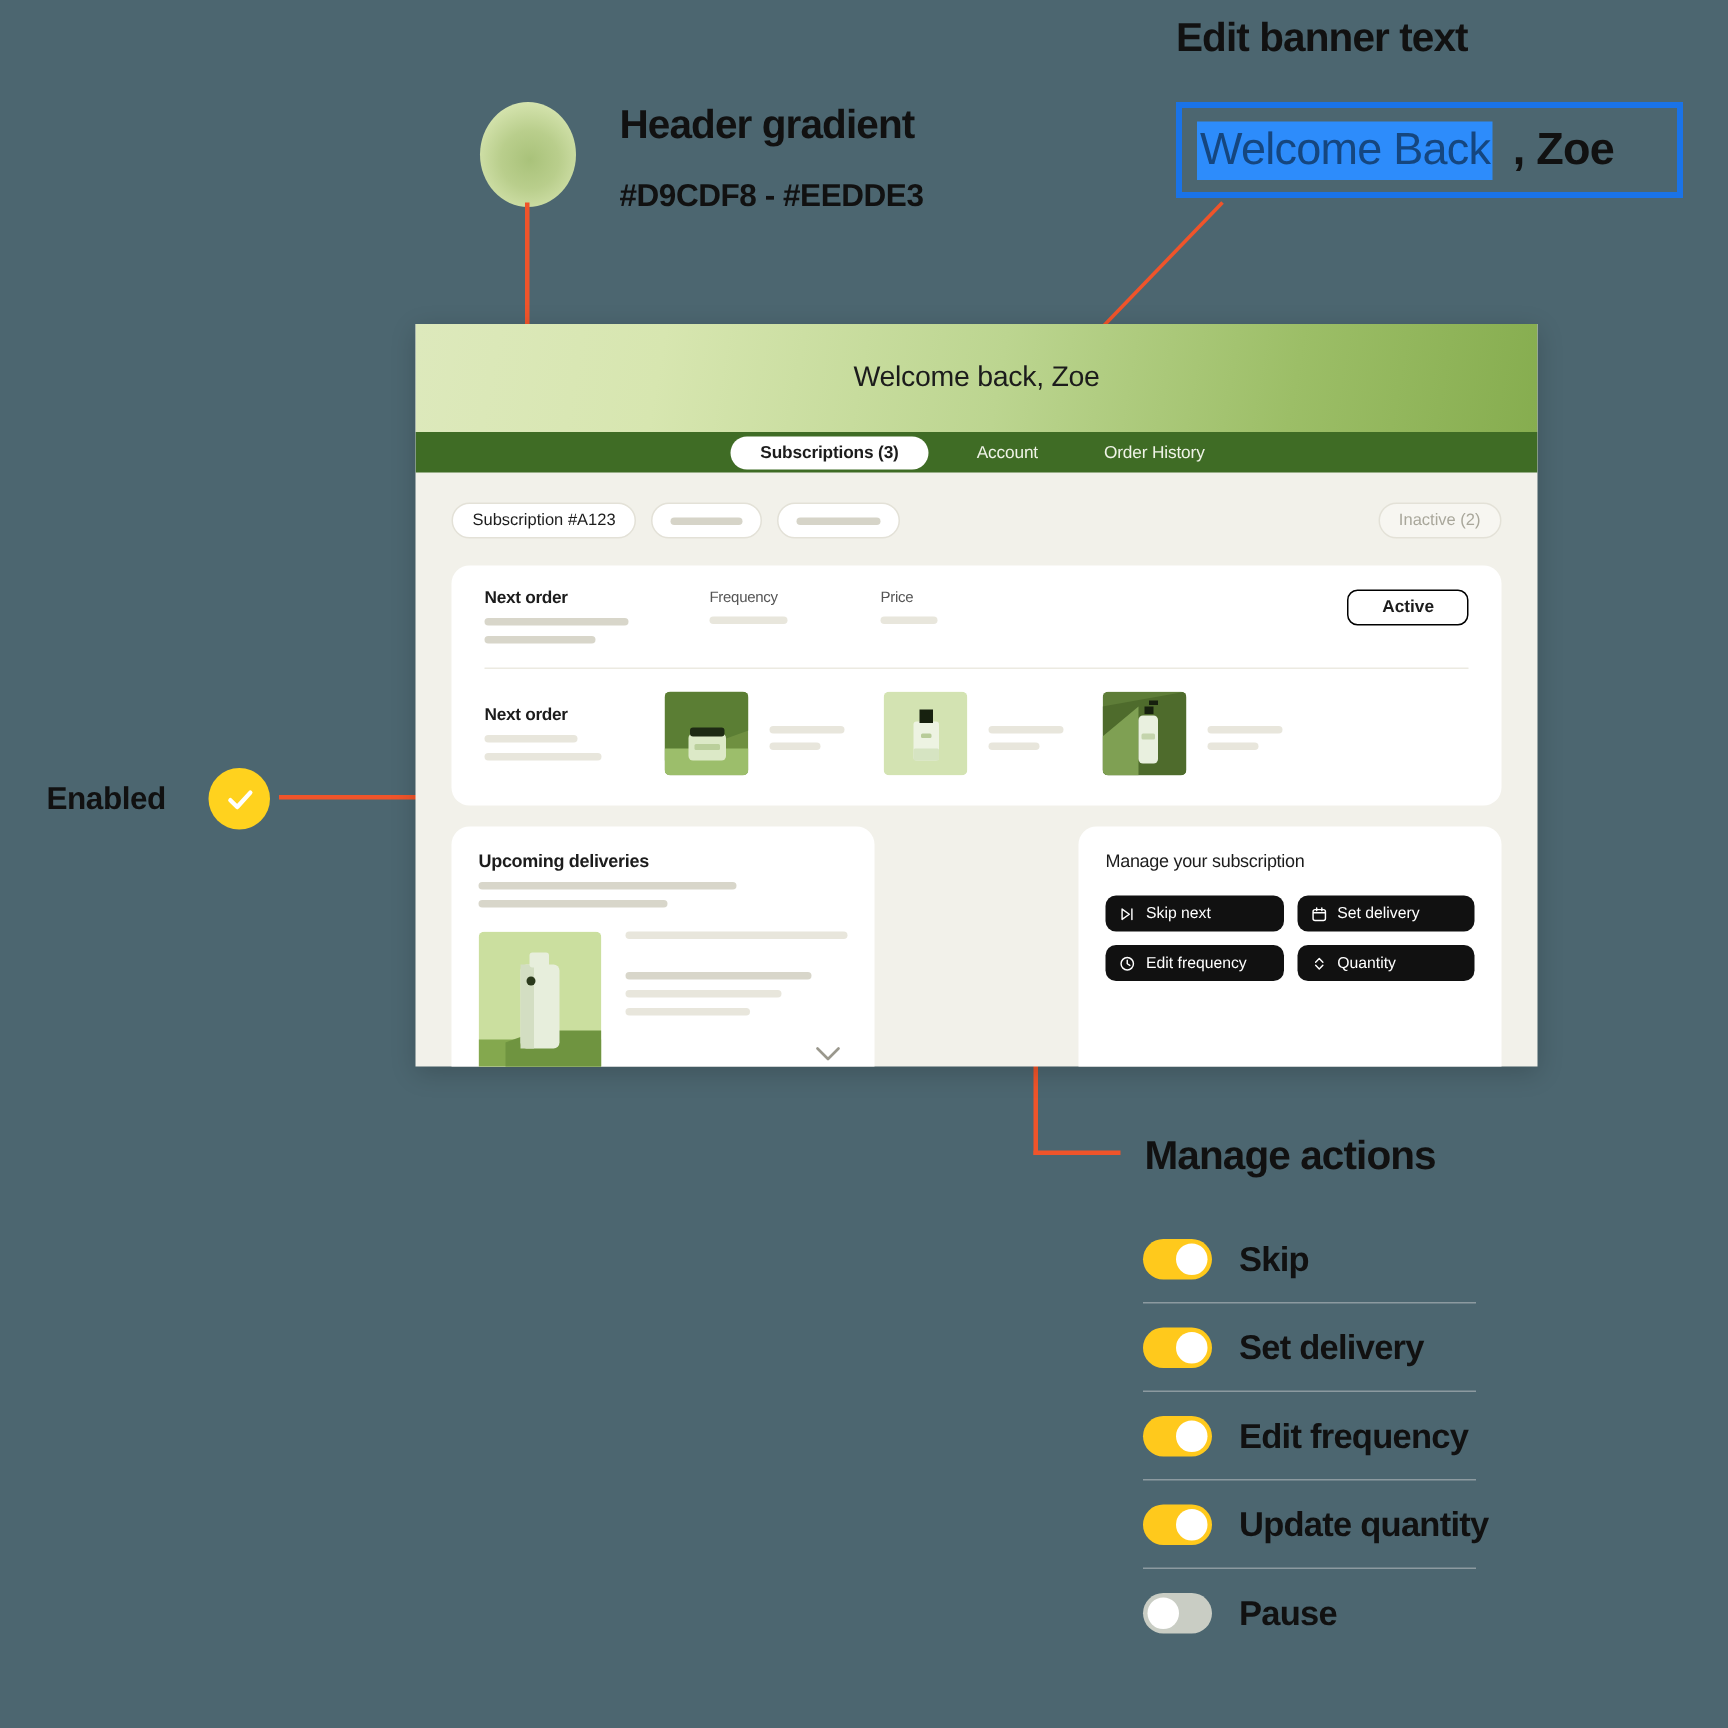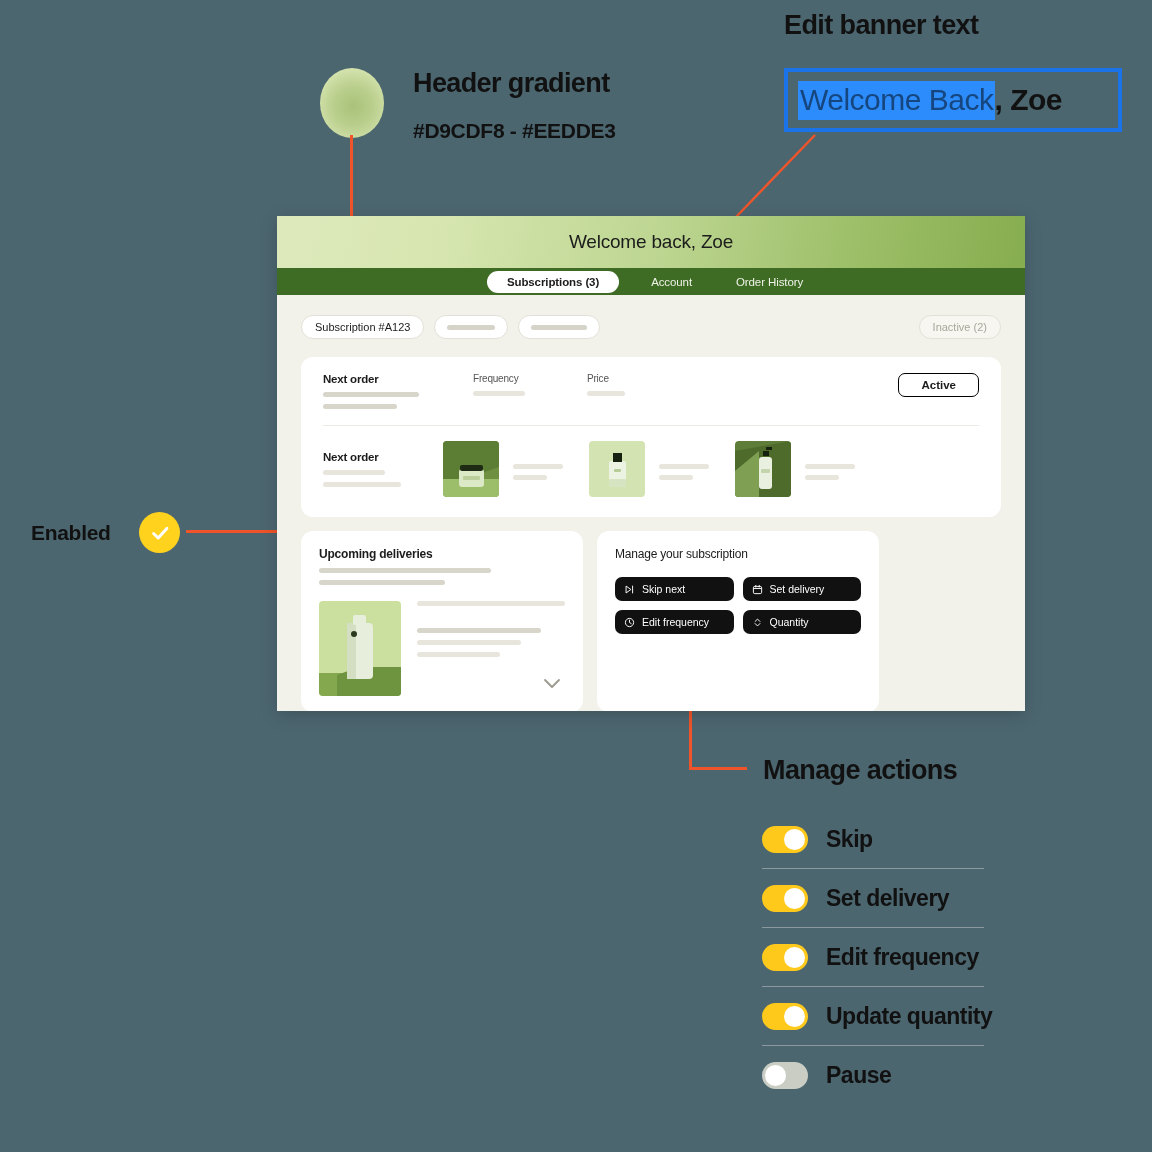--- a/index.html
+++ b/index.html
@@ -40,20 +40,21 @@
   .lead-dot { position: absolute; width: 11px; height: 11px; border-radius: 50%; background: #F0542A; }
 
   
   #edit-box {
     position: absolute; left: 784px; top: 68px;
     width: 338px; height: 64px;
     border: 4px solid #1A73E8;
     background: transparent;
     display: flex; align-items: center;
     padding-left: 10px;
+    gap: 14px;
   }
   #edit-box .sel {
     background: #2D8CFB;
     color: #15467F;
     font-size: 30px;
     letter-spacing: -0.5px;
     padding: 2px 1px 3px 2px;
   }
   #edit-box .rest {
     font-size: 30px; font-weight: bold; color: #111;
@@ -71,21 +72,21 @@
 
   
   #app {
     position: absolute; left: 277px; top: 216px;
     width: 748px; height: 495px;
     overflow: hidden;
     background: #F2F1EA;
     box-shadow: 0 4px 16px rgba(0,0,0,.18);
   }
   #banner {
-    height: 52px;
+    height: 72px;
     background: linear-gradient(100deg, #DDE9BC 0%, #D7E6B0 22%, #BCD590 52%, #9CBE67 78%, #86AD4F 100%);
     display: flex; align-items: center; justify-content: center;
   }
   #banner-text {
     font-size: 19px; font-weight: 500; color: #1C1C1C;
     letter-spacing: -0.2px;
   }
   #nav {
     height: 27px; background: #3F6C25;
     display: flex; align-items: center; justify-content: center; gap: 0px;
@@ -131,21 +132,21 @@
 
   
   #carousel { display: flex; align-items: center; padding: 15px 0 20px 0; }
   #carousel .lbl { width: 120px; }
   .thumb { width: 56px; height: 56px; border-radius: 4px; overflow: hidden; flex: none; }
   .thumb svg { display: block; width: 100%; height: 100%; }
   .thumb-meta { width: 62px; margin: 0 14px; }
   .thumb-meta .sk { margin-top: 6px; }
 
   
-  #bottom { display: flex; gap: 14px; }
+  #bottom { display: flex; gap: 14px; justify-content: space-between; }
   #card-deliveries { width: 282px; padding: 16px 18px; }
   #card-manage { width: 282px; padding: 16px 18px; }
   .card-title { font-size: 12px; font-weight: bold; color: #1C1C1C; letter-spacing: -0.2px; }
   .card-title.reg { font-weight: 500; }
   #del-body { display: flex; margin-top: 16px; }
   #del-img { width: 82px; height: 95px; border-radius: 4px; overflow: hidden; flex: none; }
   #del-img svg { display:block; width:100%; height:100%; }
   #del-lines { flex: 1; margin-left: 16px; position: relative; }
   .chev { position: absolute; right: 4px; bottom: 2px; color: #9A988D; }
 

